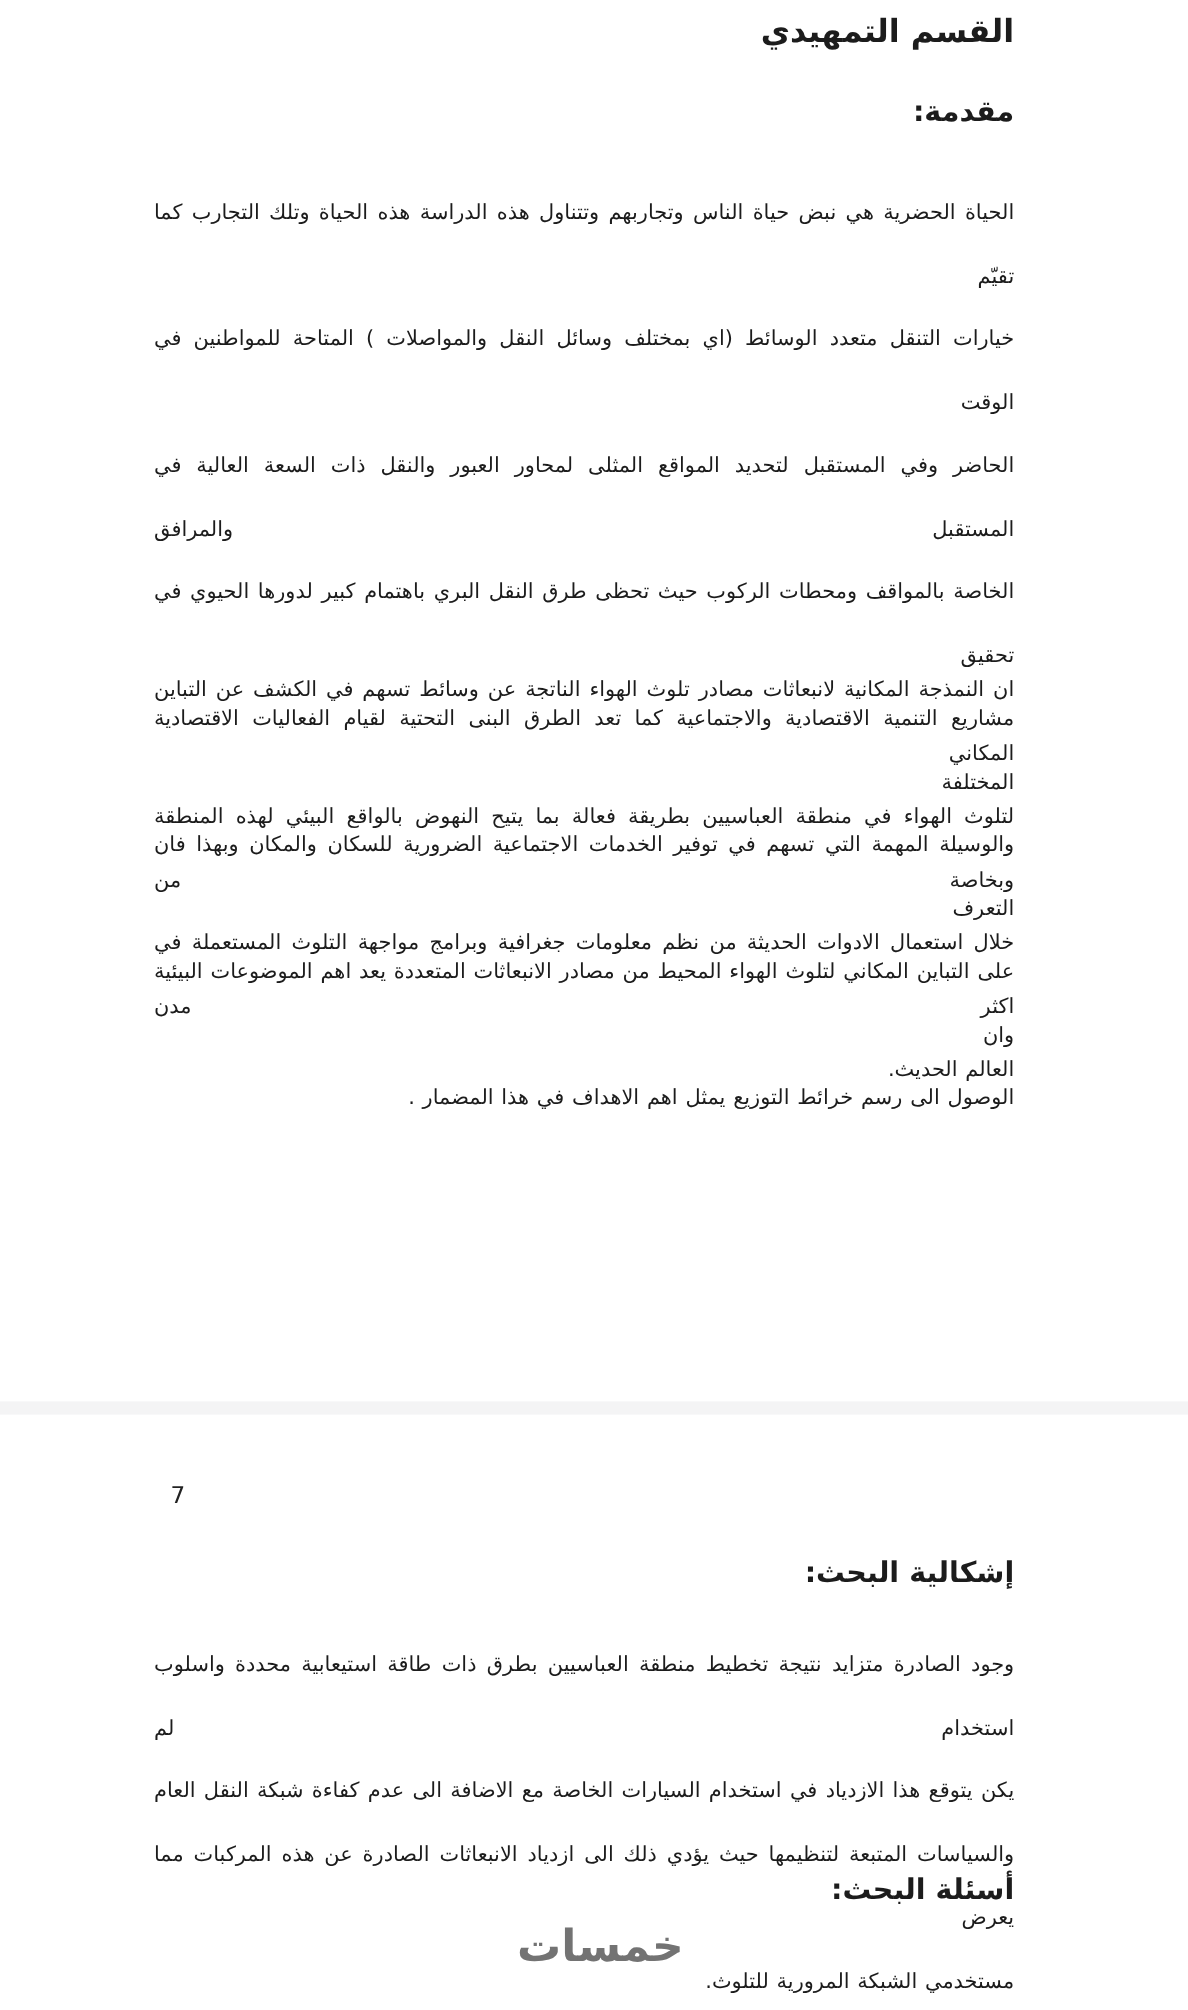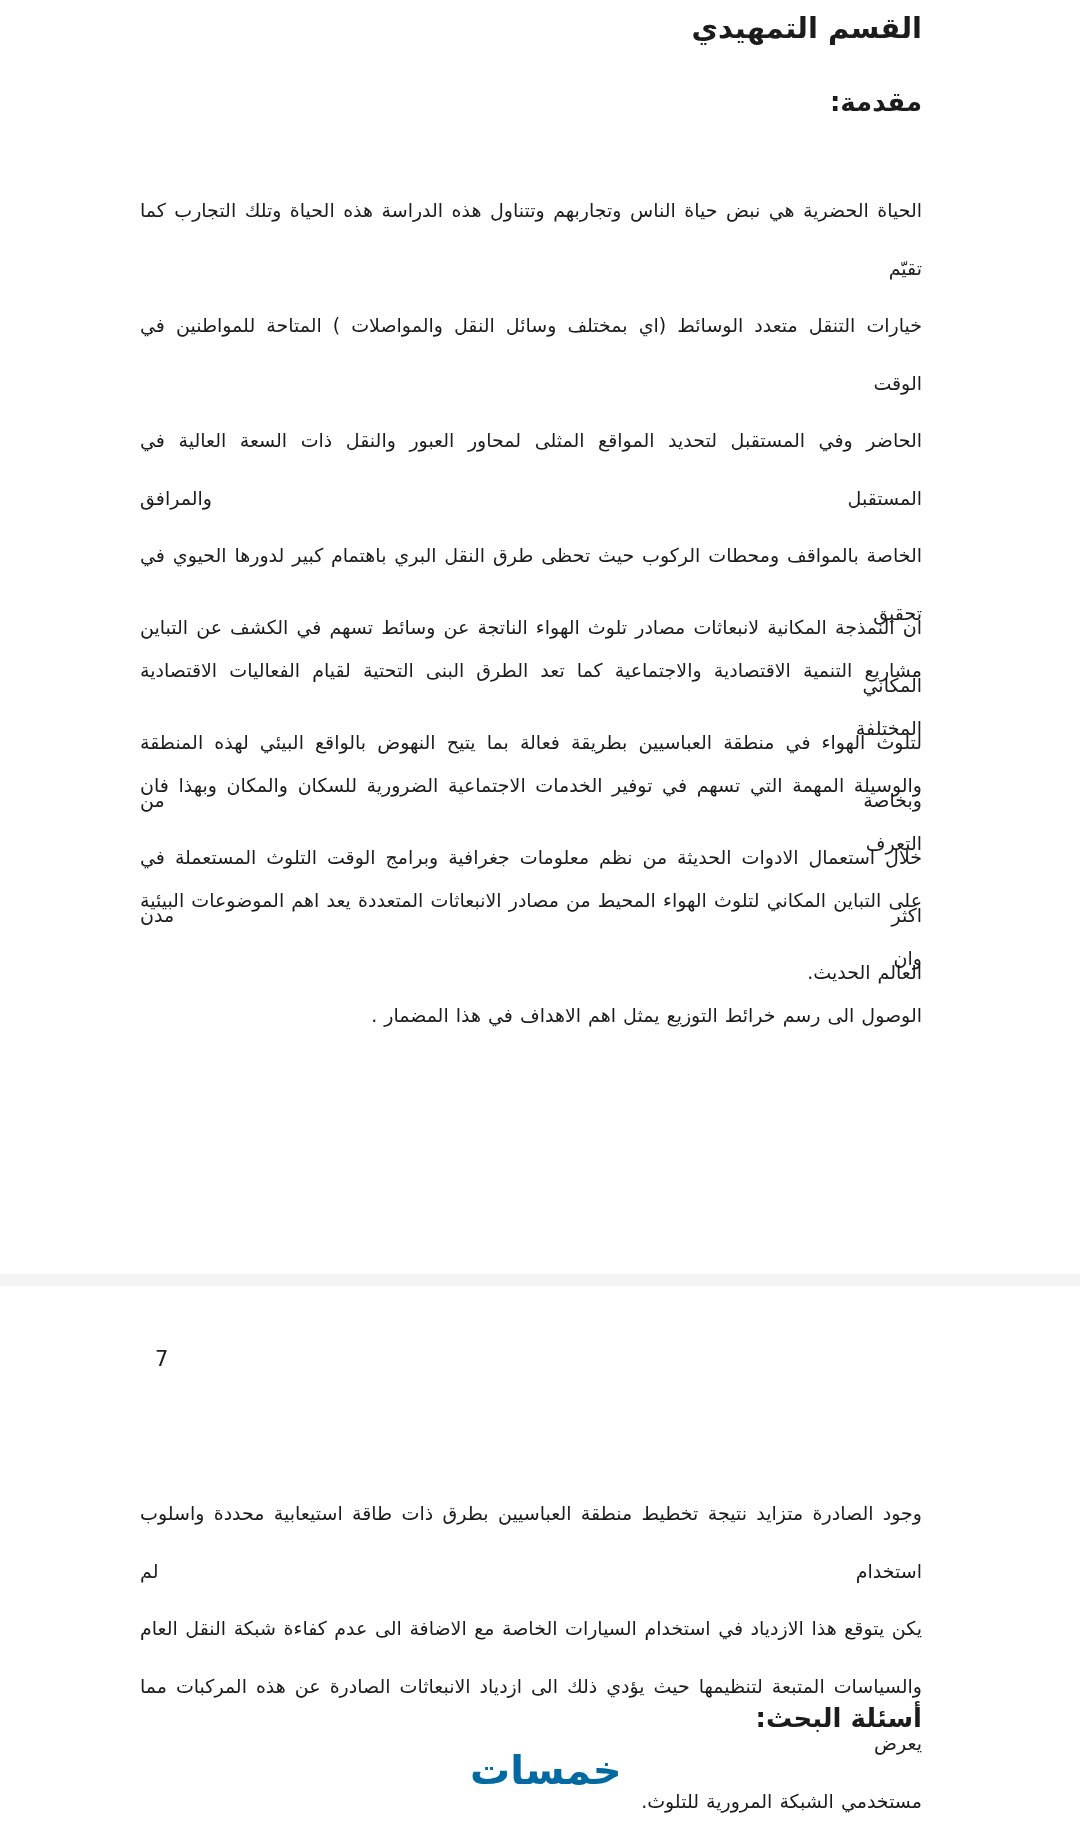--- a/index.html
+++ b/index.html
@@ -58,55 +58,56 @@
     font-size: 21px;
     line-height: 26px;
     color: #222222;
   }
   .watermark {
     position: absolute;
     direction: rtl;
     font-size: 40px;
     font-weight: bold;
     line-height: 44px;
-    color: #0369a1;
+    color: #737373;
     letter-spacing: 2px;
   }
 </style>
 </head>
 <body>
 
 <div class="page">
 
   <div class="col doc-title" style="top: 8px;">القسم التمهيدي</div>
 
   <div class="col doc-heading" style="top: 84px;">مقدمة:</div>
 
-  <div class="col para" style="top: 182px;">
+  <div class="col para" style="top: 165px;">
       <div class="line">الحياة الحضرية هي نبض حياة الناس وتجاربهم وتتناول هذه الدراسة هذه الحياة وتلك التجارب كما تقيّم</div>
       <div class="line">خيارات التنقل متعدد الوسائط (اي بمختلف وسائل النقل والمواصلات ) المتاحة للمواطنين في الوقت</div>
       <div class="line">الحاضر وفي المستقبل لتحديد المواقع المثلى لمحاور العبور والنقل ذات السعة العالية في المستقبل والمرافق</div>
       <div class="line">الخاصة بالمواقف ومحطات الركوب حيث تحظى طرق النقل البري باهتمام كبير لدورها الحيوي في تحقيق</div>
       <div class="line">مشاريع التنمية الاقتصادية والاجتماعية كما تعد الطرق البنى التحتية لقيام الفعاليات الاقتصادية المختلفة</div>
       <div class="line">والوسيلة المهمة التي تسهم في توفير الخدمات الاجتماعية الضرورية للسكان والمكان وبهذا فان التعرف</div>
       <div class="line">على التباين المكاني لتلوث الهواء المحيط من مصادر الانبعاثات المتعددة يعد اهم الموضوعات البيئية وان</div>
       <div class="line last">الوصول الى رسم خرائط التوزيع يمثل اهم الاهداف في هذا المضمار .</div>
     </div>
 
   <div class="col para" style="top: 599px;">
       <div class="line">ان النمذجة المكانية لانبعاثات مصادر تلوث الهواء الناتجة عن وسائط تسهم في الكشف عن التباين المكاني</div>
       <div class="line">لتلوث الهواء في منطقة العباسيين بطريقة فعالة بما يتيح النهوض بالواقع البيئي لهذه المنطقة وبخاصة من</div>
-      <div class="line">خلال استعمال الادوات الحديثة من نظم معلومات جغرافية وبرامج الوقت التلوث المستعملة في اكثر مدن</div>
+      <div class="line">خلال استعمال الادوات الحديثة من نظم معلومات جغرافية وبرامج مواجهة التلوث المستعملة في اكثر مدن</div>
       <div class="line last">العالم الحديث.</div>
     </div>
 
   <div class="separator-band" style="top: 1274px;"></div>
 
   <div class="page-number" style="left: 155px; top: 1346px;">7</div>
 
+  <div class="col doc-heading" style="top: 1412px;">إشكالية البحث:</div>
 
   <div class="col para" style="top: 1485px;">
       <div class="line">وجود الصادرة متزايد نتيجة تخطيط منطقة العباسيين بطرق ذات طاقة استيعابية محددة واسلوب استخدام لم</div>
       <div class="line">يكن يتوقع هذا الازدياد في استخدام السيارات الخاصة مع الاضافة الى عدم كفاءة شبكة النقل العام</div>
       <div class="line">والسياسات المتبعة لتنظيمها حيث يؤدي ذلك الى ازدياد الانبعاثات الصادرة عن هذه المركبات مما يعرض</div>
       <div class="line last">مستخدمي الشبكة المرورية للتلوث.</div>
     </div>
 
   <div class="col doc-heading" style="top: 1700px;">أسئلة البحث:</div>
 

